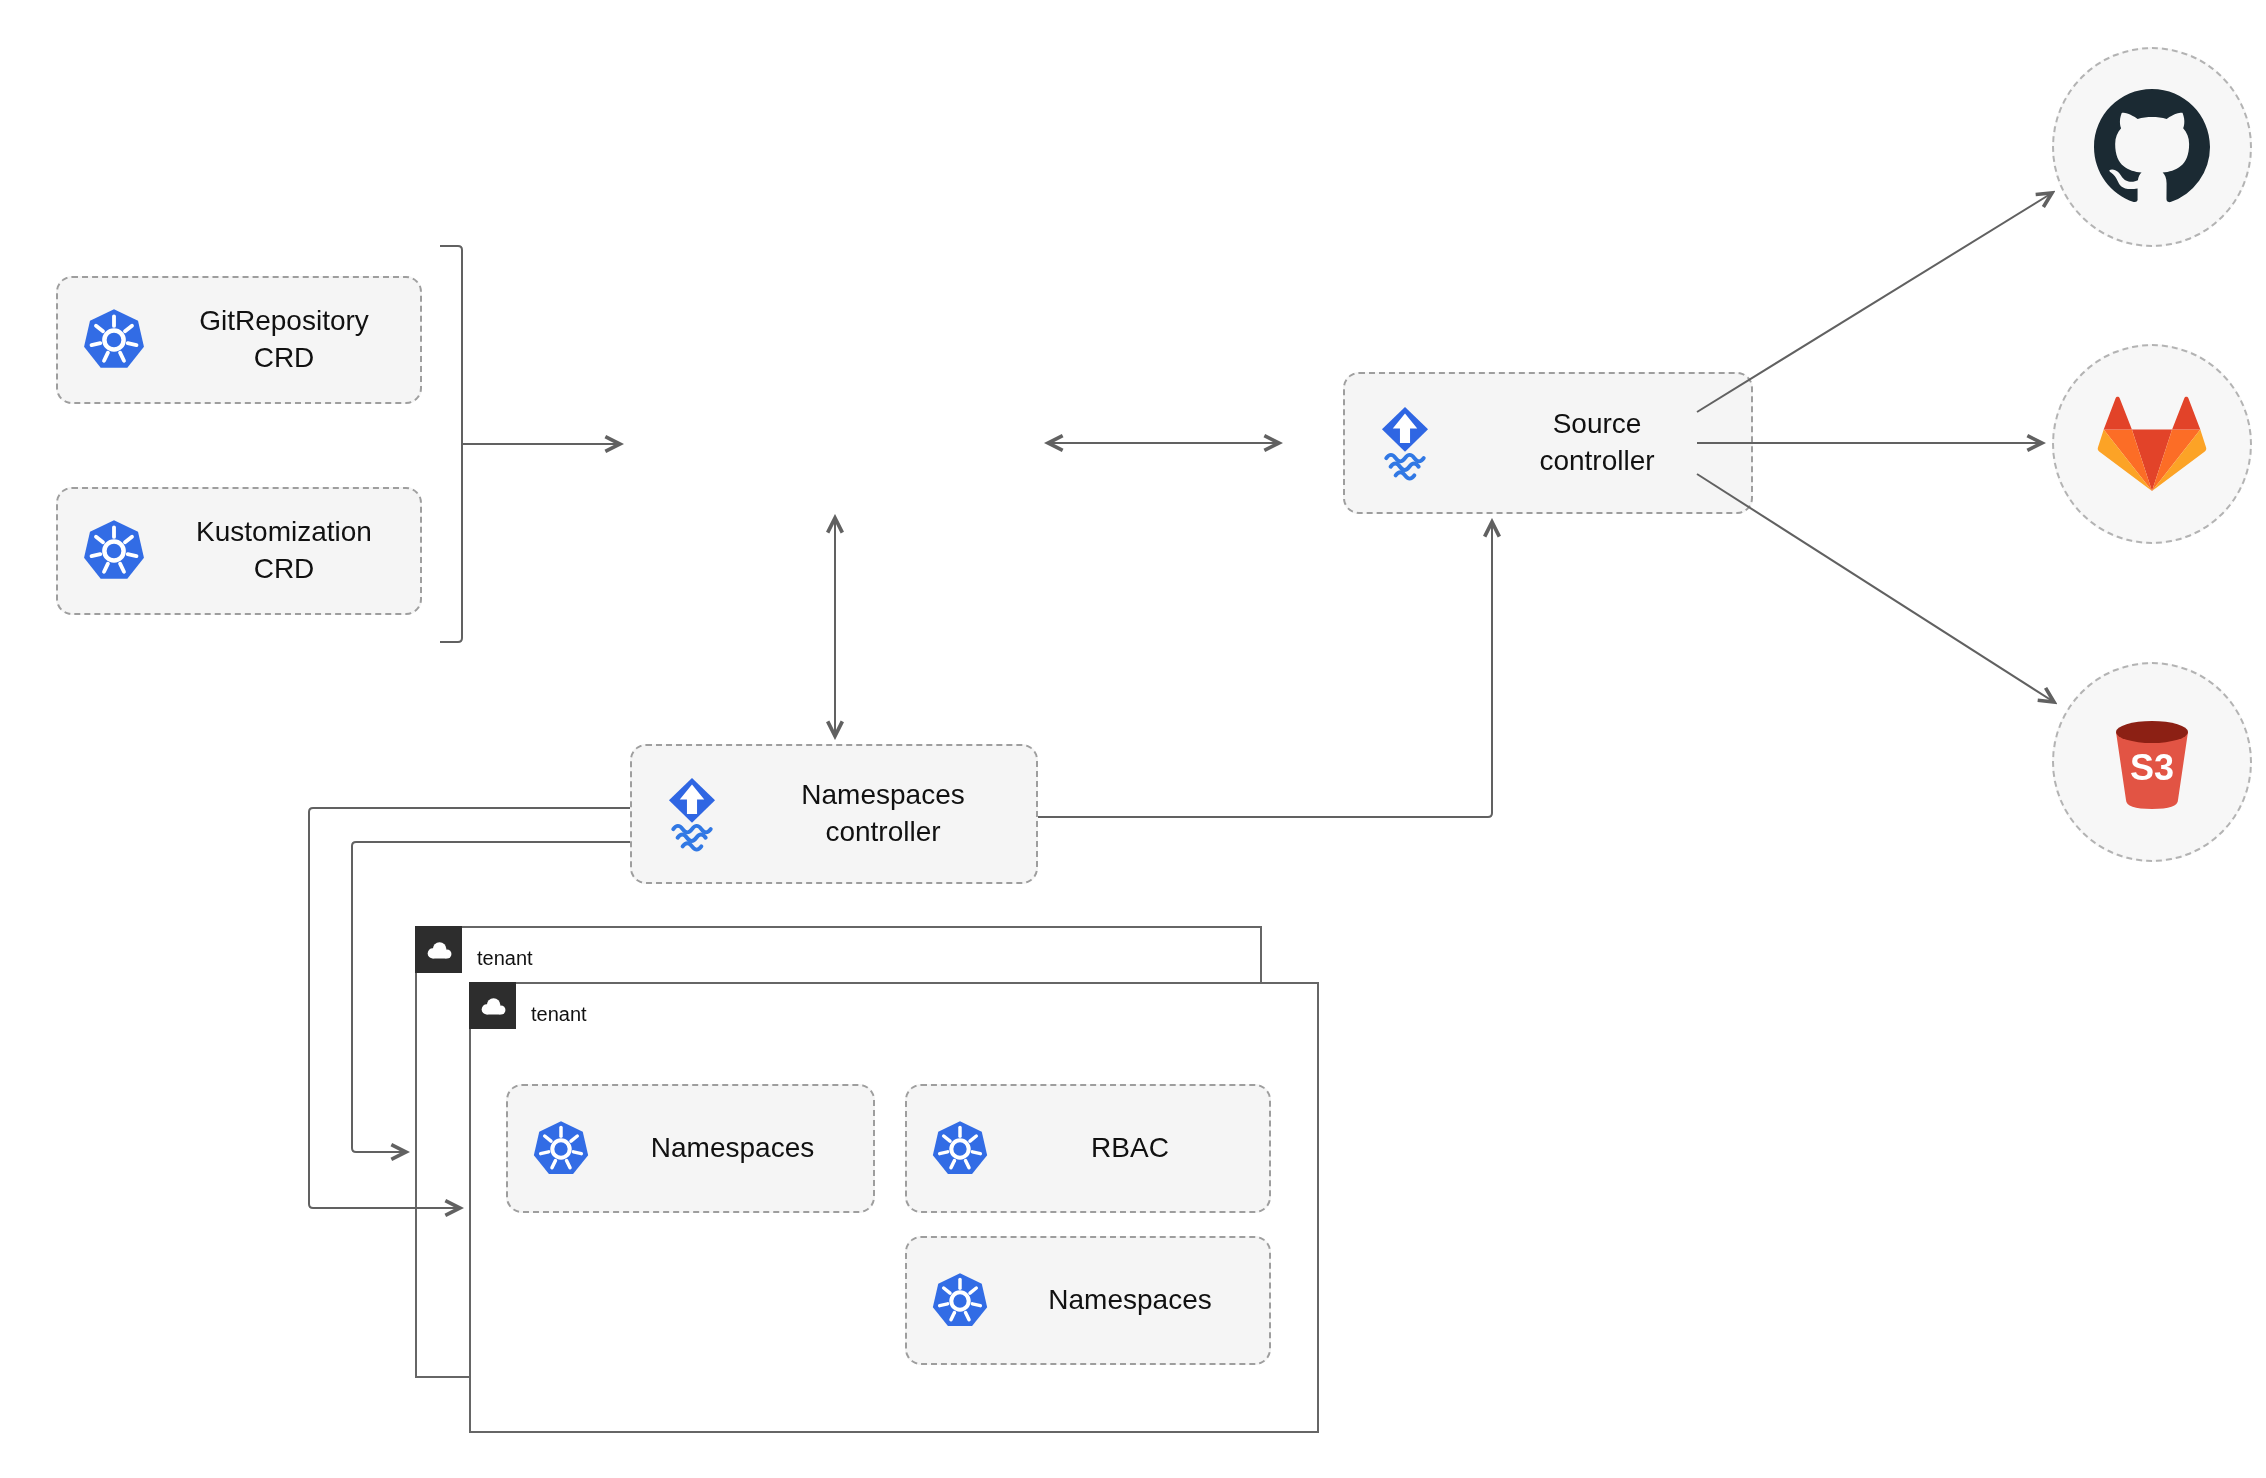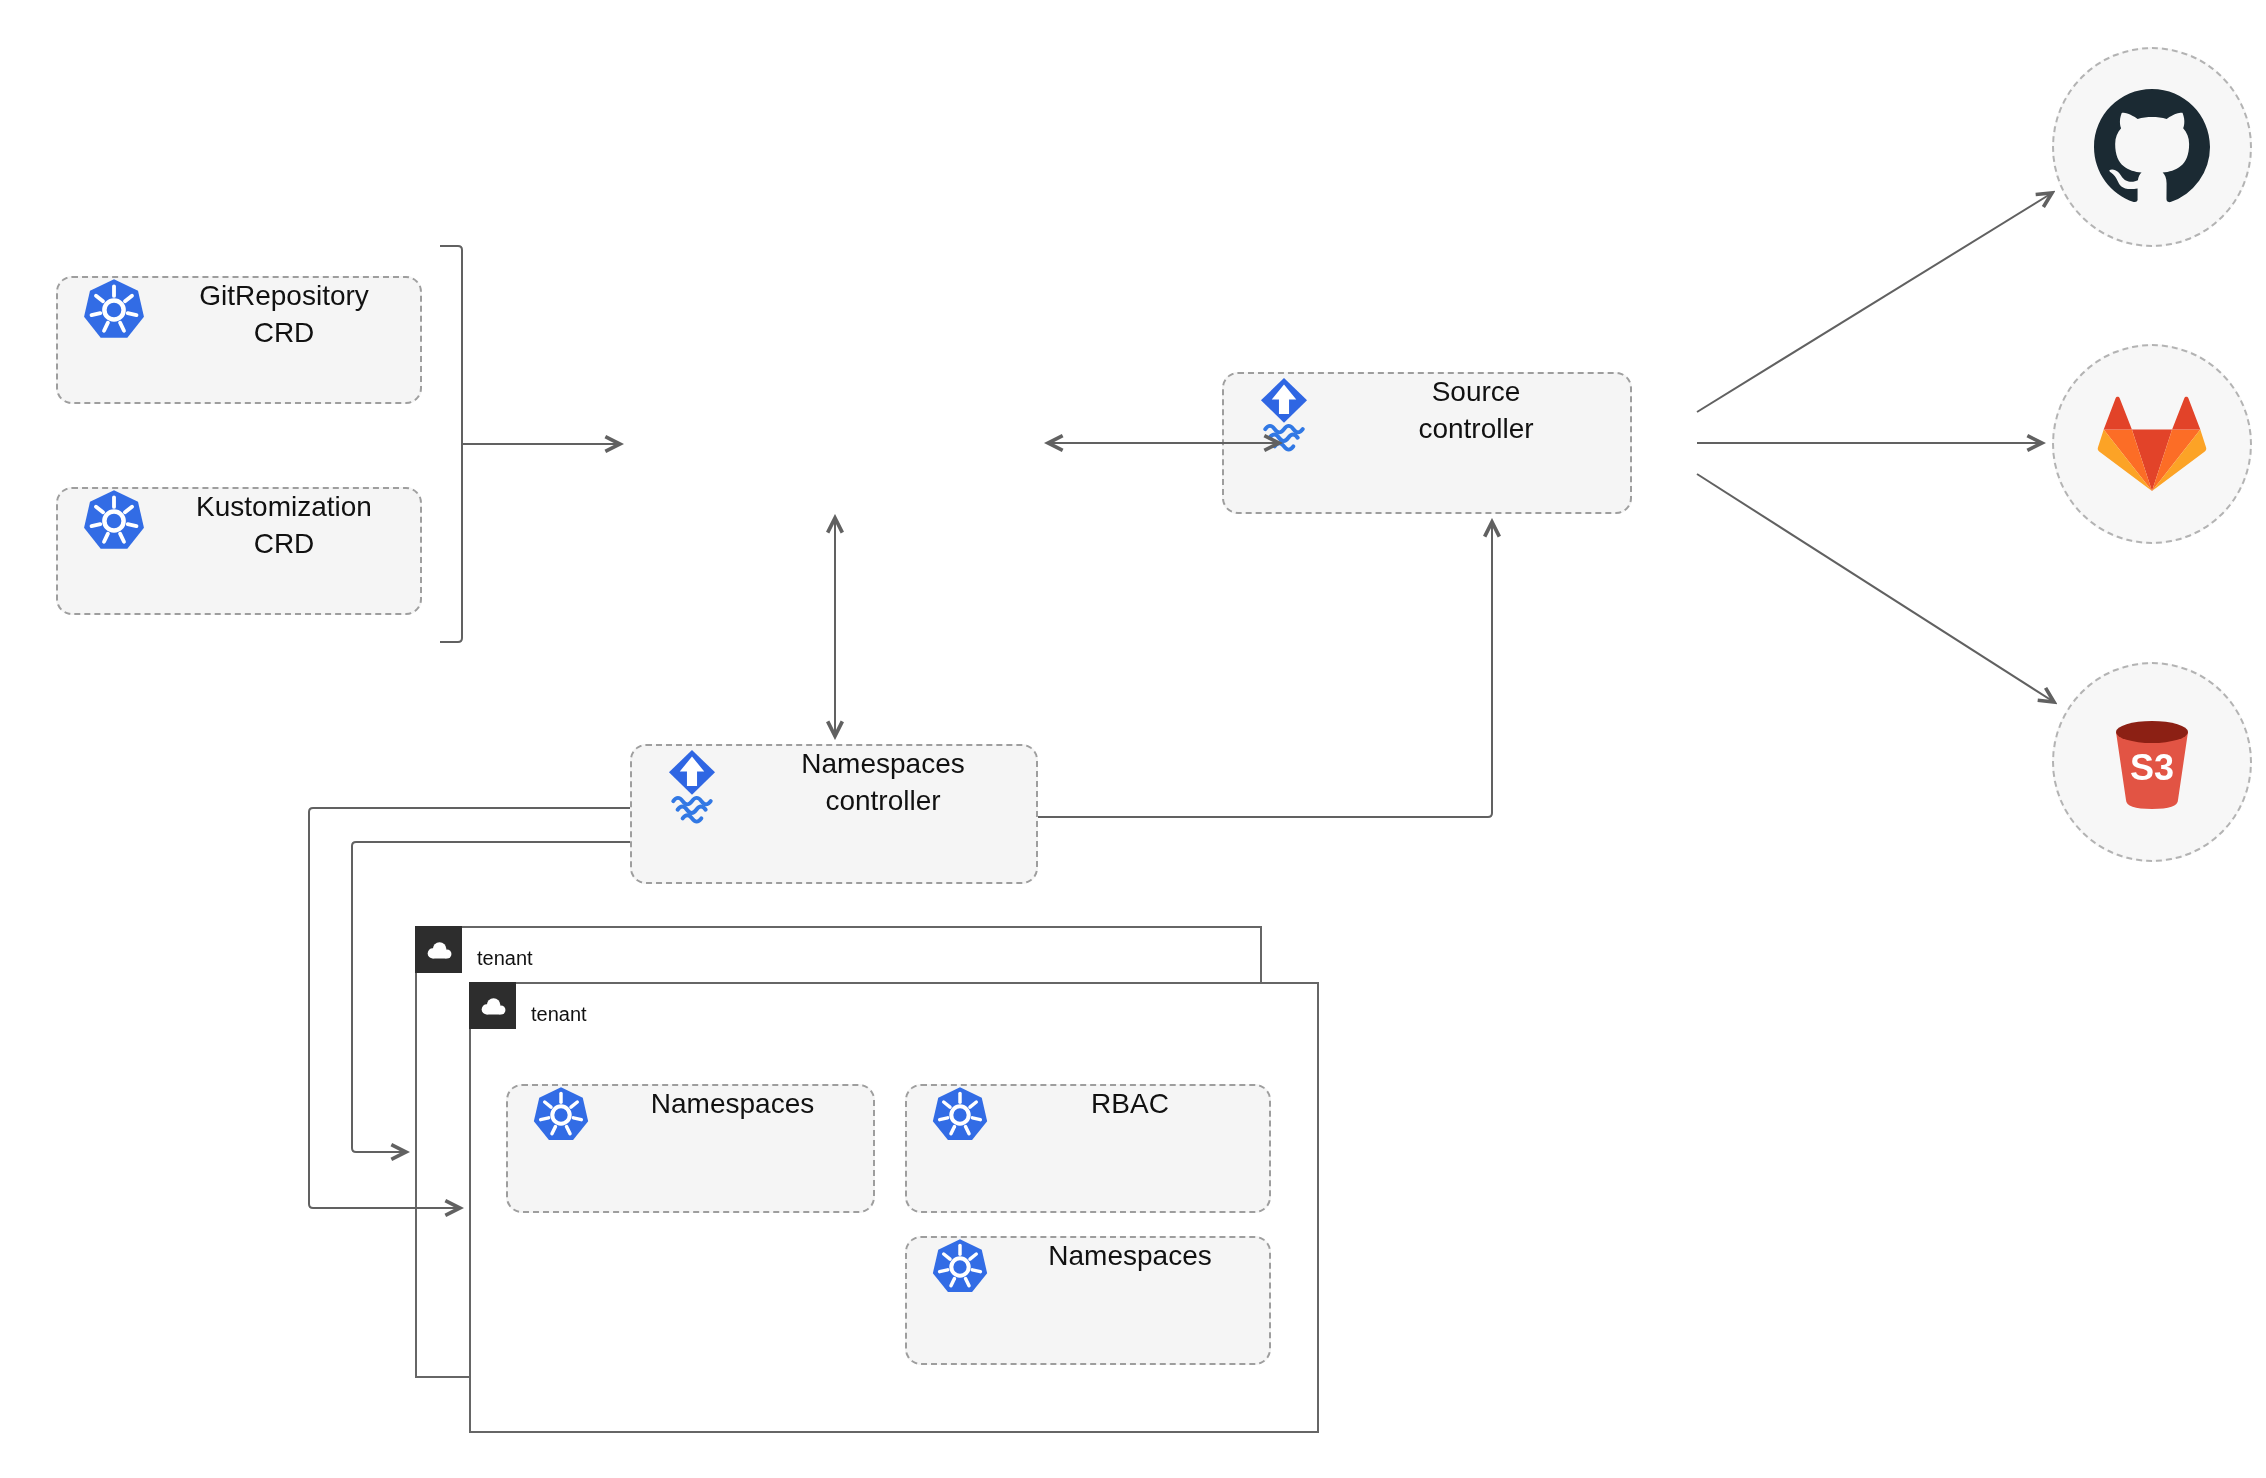--- a/index.html
+++ b/index.html
@@ -2,21 +2,21 @@
 <html><head>
 <meta charset="utf-8">
 <style>
   html,body{margin:0;padding:0;background:#fff;}
   .canvas{
     position:relative;width:2266px;height:1478px;background:#ffffff;
     font-family:"Liberation Sans",sans-serif;overflow:hidden;
   }
   
   .node{
-    position:absolute;display:flex;
+    position:absolute;display:flex;align-items:center;
     background:#f5f5f5;border:2px dashed #9e9e9e;border-radius:16px;
     padding:0 24px;box-sizing:border-box;gap:26px;
   }
   .node-label{
     flex:1;text-align:center;font-size:28px;color:#111;
     white-space:pre-line;line-height:1.32;
   }
   .icon-k8s{width:64px;height:64px;flex:none;}
   .icon-k8s.small{width:58px;height:58px;}
   .icon-flux{width:72px;height:80px;flex:none;}
@@ -116,21 +116,21 @@
 
   <div class="node" style="left:56px;top:487px;width:366px;height:128px">
     <svg class="icon-k8s">
         <use href="#sym-k8s"></use>
       </svg>
     <div class="node-label">Kustomization
 CRD</div>
   </div>
 
 
-  <div class="node" style="left:1222px;top:372px;width:410px;height:142px">
+  <div class="node" style="left:1343px;top:372px;width:410px;height:142px">
     <svg class="icon-flux">
         <use href="#sym-flux"></use>
       </svg>
     <div class="node-label">Source
 controller</div>
   </div>
 
   <div class="node" style="left:630px;top:744px;width:408px;height:140px">
     <svg class="icon-flux">
         <use href="#sym-flux"></use>

